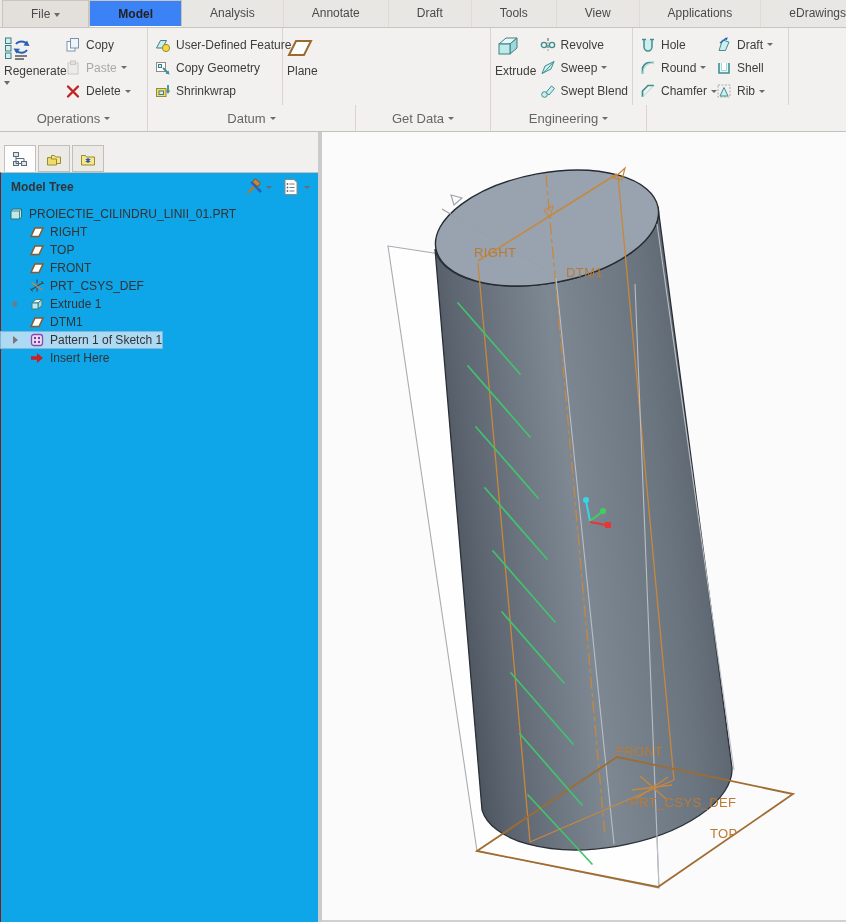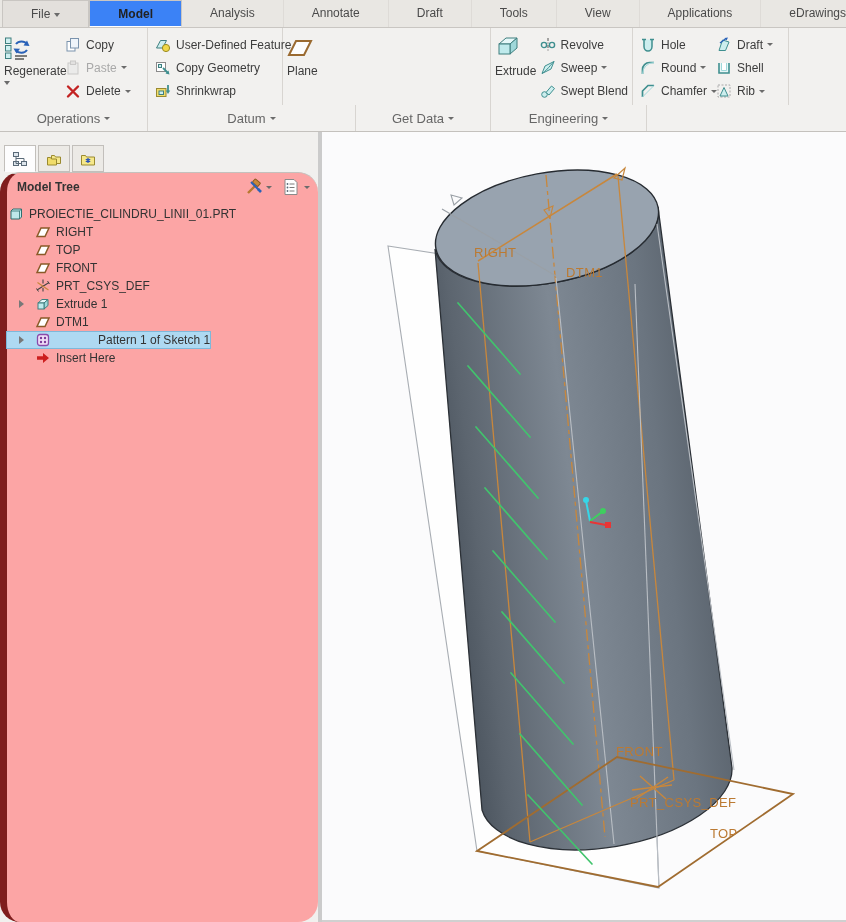--- a/index.html
+++ b/index.html
@@ -52,37 +52,37 @@
   .splitter { width:4px; background:#cbcbcb; }
   .viewport { position:relative; width:524px; background:#fbfbfc;
     border-bottom:2px solid #d0d0d0; }
 
   
   .treetabs { height:40px; padding:12px 0 0 4px; display:flex; align-items:flex-end; }
   .ttab { width:32px; height:27px; display:flex; align-items:center; justify-content:center;
     border:1px solid #c2bfbb; background:#eceae6; margin-right:2px; }
   .ttab.active { background:#fdfdfe; border-bottom:1px solid #fdfdfe; }
 
-  .treebox { flex:1; background:#fca5a5; border-top:1px solid #c4c1bd;
-    border-left:7px solid #7f1d1d;border-radius:20px; }
+  .treebox { flex:1; background:#0ea5e9; border-top:1px solid #c4c1bd;
+    border-left:1px solid #7f1d1d; }
   .treeheader { height:28px; display:flex; align-items:center; padding:0 8px 0 10px; }
   .treeheader .title { font-weight:bold; color:#333; }
   .treeheader .spacer { flex:1; }
   .hicon { display:flex; align-items:center; margin-left:10px; }
 
   .tree { padding-top:4px; }
   .trow { height:18px; display:flex; align-items:center; position:relative; }
   .expander { position:absolute; left:12px; width:0; height:0;
     border-top:4px solid transparent; border-bottom:4px solid transparent;
     border-left:5px solid #787878; }
   .tlabel { display:flex; align-items:center; }
   .tlabel .ic { width:18px; display:flex; justify-content:center; margin-right:4px; flex:none; }
-  .ind0 { } .ind1 { padding-left:27px; }
+  .ind0 { padding-left:6px; } .ind1 { padding-left:27px; }
   .trow .txt { color:#333; white-space:nowrap; }
-  .trow.selected .tlabel { background:#aed9f2; outline:1px solid #7db8da;gap:42px; }
+  .trow.selected .tlabel { background:#aed9f2; outline:1px solid #7db8da; }
 
   
   .vlabel { position:absolute; color:#bb7a33; font-size:13px; letter-spacing:.4px;
     white-space:nowrap; pointer-events:none; }
   #scene { position:absolute; left:0; top:0; }
 </style>
 </head>
 <body>
 
 <svg width="0" height="0" style="position:absolute">

